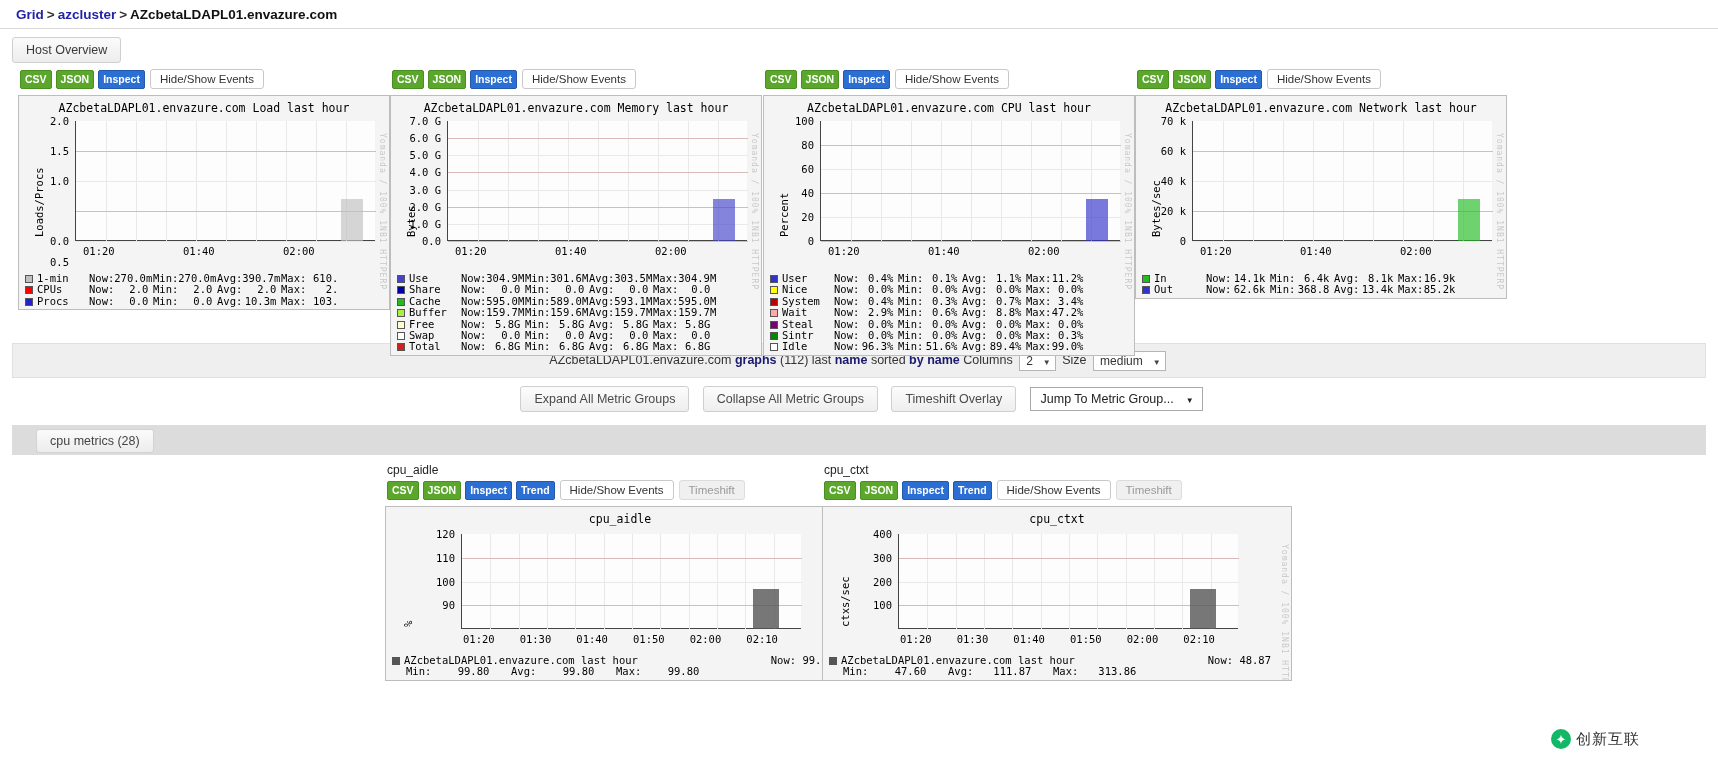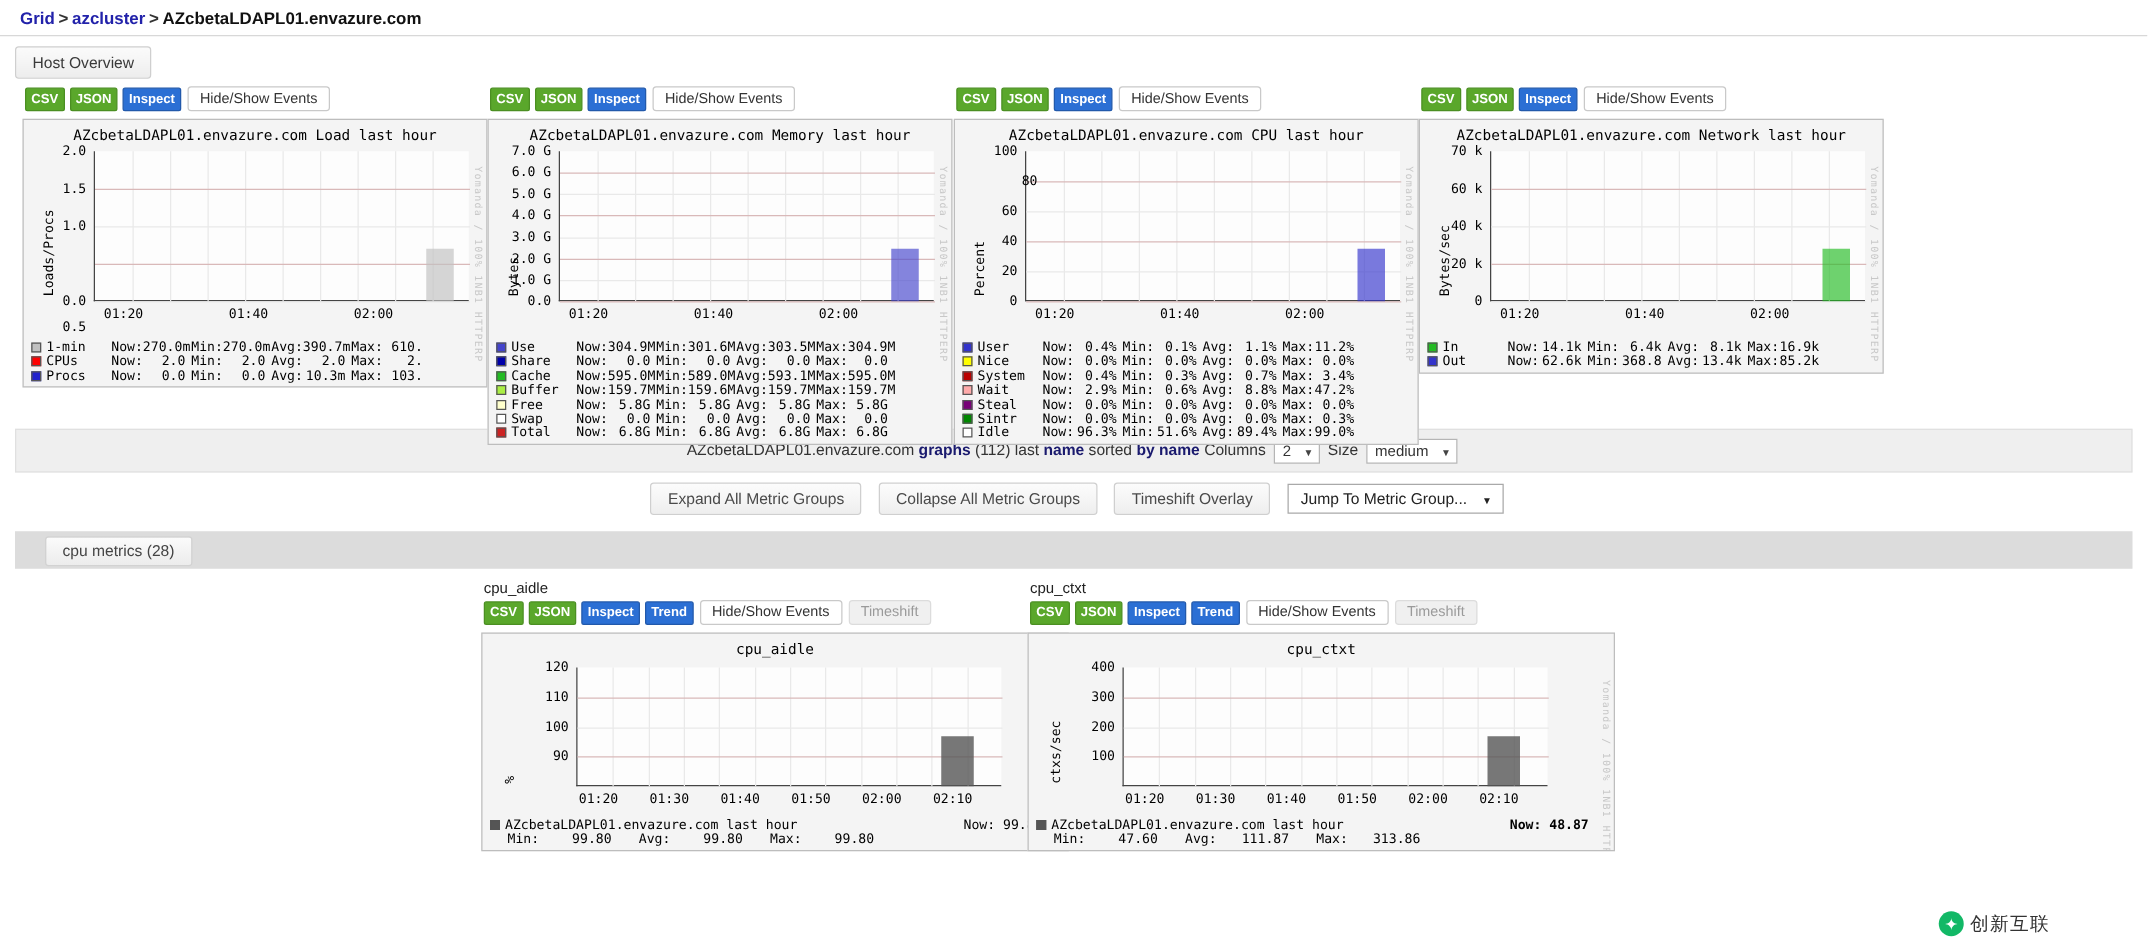--- a/index.html
+++ b/index.html
@@ -342,21 +342,21 @@
             <div class="grid-v" style="left: 210px; top: 0px; width: 1px; height: 120px;"></div>
             <div class="grid-v" style="left: 240px; top: 0px; width: 1px; height: 120px;"></div>
             <div class="grid-v" style="left: 270px; top: 0px; width: 1px; height: 120px;"></div>
             <div class="grid-h major" style="top: 24px; left: 0px; height: 1px; width: 300px;"></div>
             <div class="grid-h" style="top: 48px; left: 0px; height: 1px; width: 300px;"></div>
             <div class="grid-h major" style="top: 72px; left: 0px; height: 1px; width: 300px;"></div>
             <div class="grid-h" style="top: 96px; left: 0px; height: 1px; width: 300px;"></div>
             <div class="grid-h major" style="top: 120px; left: 0px; height: 1px; width: 300px;"></div>
           </div>
           <div class="ylab" style="left: 0px; width: 50px; top: 0px;">100</div>
-          <div class="ylab" style="left: 16px; width: 50px; top: 24px;">80</div>
+          <div class="ylab" style="left: 0px; width: 50px; top: 24px;">80</div>
           <div class="ylab" style="left: 0px; width: 50px; top: 48px;">60</div>
           <div class="ylab" style="left: 0px; width: 50px; top: 72px;">40</div>
           <div class="ylab" style="left: 0px; width: 50px; top: 96px;">20</div>
           <div class="ylab" style="left: 0px; width: 50px; top: 120px;">0</div>
           <div class="xlab" style="left: 64px; top: 130px;">01:20</div>
           <div class="xlab" style="left: 164px; top: 130px;">01:40</div>
           <div class="xlab" style="left: 264px; top: 130px;">02:00</div>
           <div class="axistitle" style="left: 14px; top: 122px;">Percent</div>
           <div style="position: absolute; left: 322px; top: 84px; width: 22px; height: 42px; background: rgb(51, 51, 204); opacity: 0.65;"></div>
           <div class="wm">Yomanda / 100% 1NB1 HTTPERP</div>
@@ -511,21 +511,21 @@
           <div class="xlab" style="left: 133.667px; top: 107px;">01:30</div>
           <div class="xlab" style="left: 190.333px; top: 107px;">01:40</div>
           <div class="xlab" style="left: 247px; top: 107px;">01:50</div>
           <div class="xlab" style="left: 303.667px; top: 107px;">02:00</div>
           <div class="xlab" style="left: 360.333px; top: 107px;">02:10</div>
           <div class="axistitle" style="left: 16px; top: 101px;">ctxs/sec</div>
           <div style="position: absolute; left: 367px; top: 63px; width: 26px; height: 40px; background: rgb(85, 85, 85); opacity: 0.8;"></div>
           <div class="wm">Yomanda / 100% 1NB1 HTTPERP</div>
         </div>
         <div class="legend">
-          <div><span class="sw" style="background: rgb(85, 85, 85);"></span><span>AZcbetaLDAPL01.envazure.com last hour</span><span style="float: right; margin-right: 20px; font-weight: bold;">Now:  48.87</span></div>
+          <div><span class="sw" style="background: rgb(85, 85, 85);"></span><span>AZcbetaLDAPL01.envazure.com last hour</span><span style="float: right; margin-right: 20px;">Now:  48.87</span></div>
           <div style="padding-left: 14px;"><span class="lcell" style="width: 105px;"><span>Min:</span><span style="display: inline-block; text-align: right; width: 58px;">47.60</span></span><span class="lcell" style="width: 105px;"><span>Avg:</span><span style="display: inline-block; text-align: right; width: 58px;">111.87</span></span><span class="lcell" style="width: 105px;"><span>Max:</span><span style="display: inline-block; text-align: right; width: 58px;">313.86</span></span></div>
         </div>
       </div>
     </div>
   </div>
 
 <div class="wmark">
   <span class="circ">✦</span>
   <span class="wtxt">创新互联</span>
 </div>

